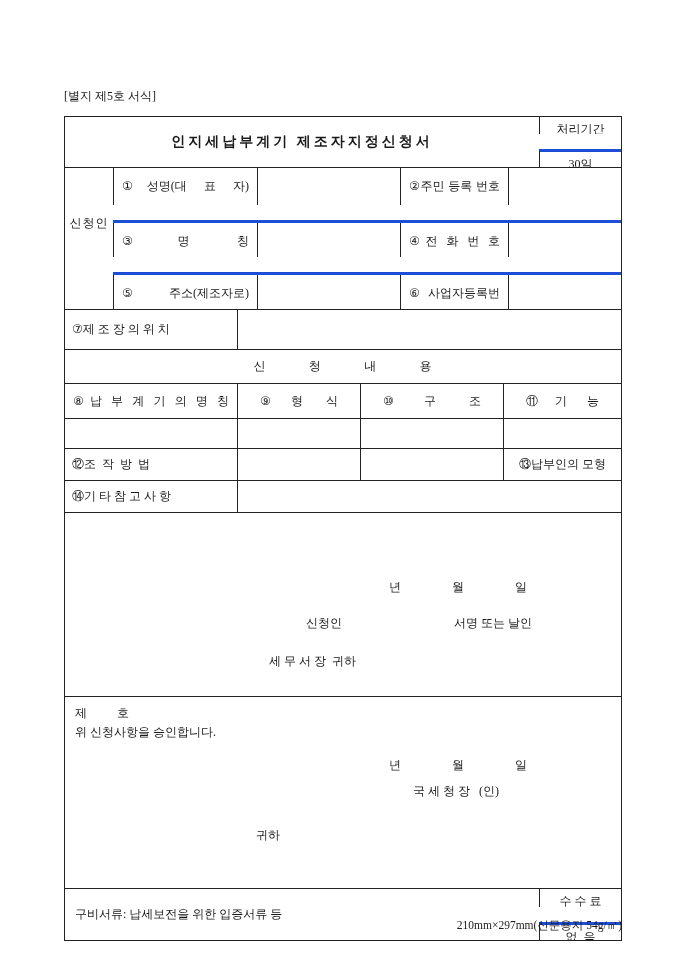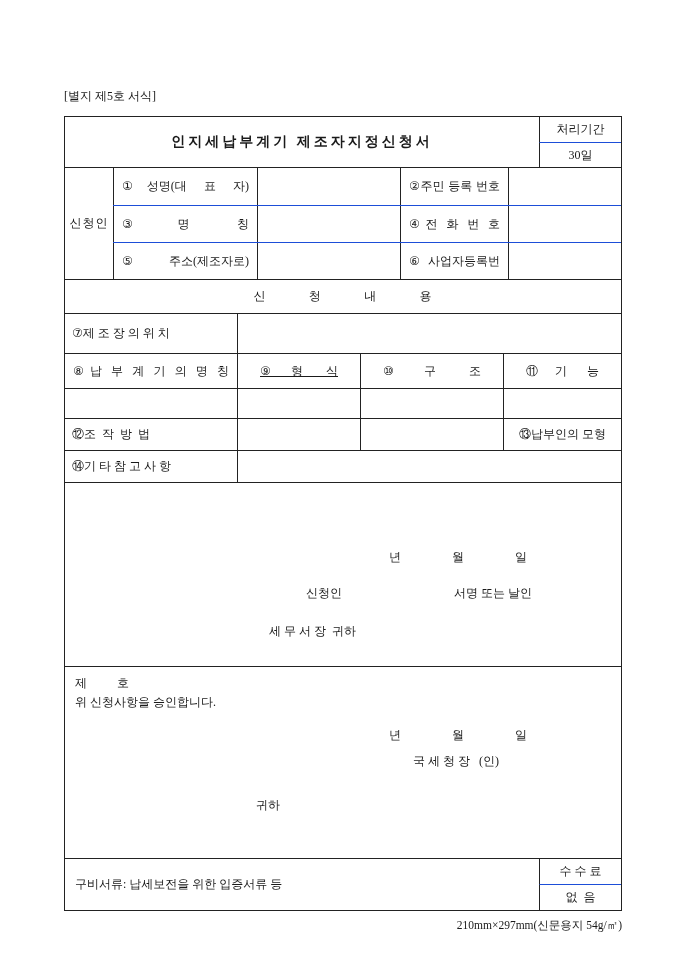--- a/index.html
+++ b/index.html
@@ -16,26 +16,26 @@
   .form-table {
     position:absolute; left:64px; top:116px; width:558px;
     border:1.6px solid #222; background:#fff;
   }
   .form-table > * + * { border-top:1px solid #222; }
 
   .trow { display:flex; width:100%; }
   .cell { border-left:1px solid #222; overflow:hidden; }
   .trow > .cell:first-child { border-left:none; }
   .vstack { display:flex; flex-direction:column; }
-  .vstack > * + * { border-top:1px solid #1d4ed8; }
+  .vstack > * + * { border-top:3px solid #1d4ed8;margin-top:15px; }
   .hrow { display:flex; width:100%; }
   .grow { flex:1 1 auto; }
 
   
-  .w48{width:48px;} .w82{width:82px;} .w108{width:108px;} .w123{width:123px;text-decoration:underline;}
+  .w48{width:48px;} .w82{width:82px;} .w108{width:108px;} .w123{width:123px;}
   .w143{width:143px;} .w144{width:144px;} .w172{width:172px;}
 
   
   .rh50{height:50px;} .rh50 .c-title{line-height:49px;}
   .h25{height:25px; line-height:24px;}
   .h26{height:26px; line-height:25px;}
   .rh37{height:37px;} .rh37 > .cell{line-height:36px;}
   .rh34{height:34px;} .rh34 > .cell{line-height:33px;}
   .rh40{height:40px;} .rh40 > .cell{line-height:39px;}
   .rh35{height:35px;} .rh35 > .cell{line-height:34px;}
@@ -98,27 +98,27 @@
         </div>
         <div class="hrow rh37">
           <div class="cell w144 jlabel">⑤주소(제조자로)</div>
           <div class="cell w143"></div>
           <div class="cell w108 jlabel">⑥사업자등록번호</div>
           <div class="cell grow"></div>
         </div>
       </div>
     </div>
 
-    <div class="trow rh34">
-      <div class="cell sectitle">신 청 내 용</div>
-    </div>
-
     <div class="trow rh40">
       <div class="cell w172 plabel">⑦제 조 장 의 위 치</div>
       <div class="cell grow"></div>
+    </div>
+
+    <div class="trow rh34">
+      <div class="cell sectitle">신 청 내 용</div>
     </div>
 
     <div class="trow rh35">
       <div class="cell w172 jlabel">⑧납 부 계 기 의 명 칭</div>
       <div class="cell w123 jlabel jpad">⑨형 식</div>
       <div class="cell w143 jlabel jpad">⑩구 조</div>
       <div class="cell grow jlabel jpad">⑪기 능</div>
     </div>
 
     <div class="trow rh30">

